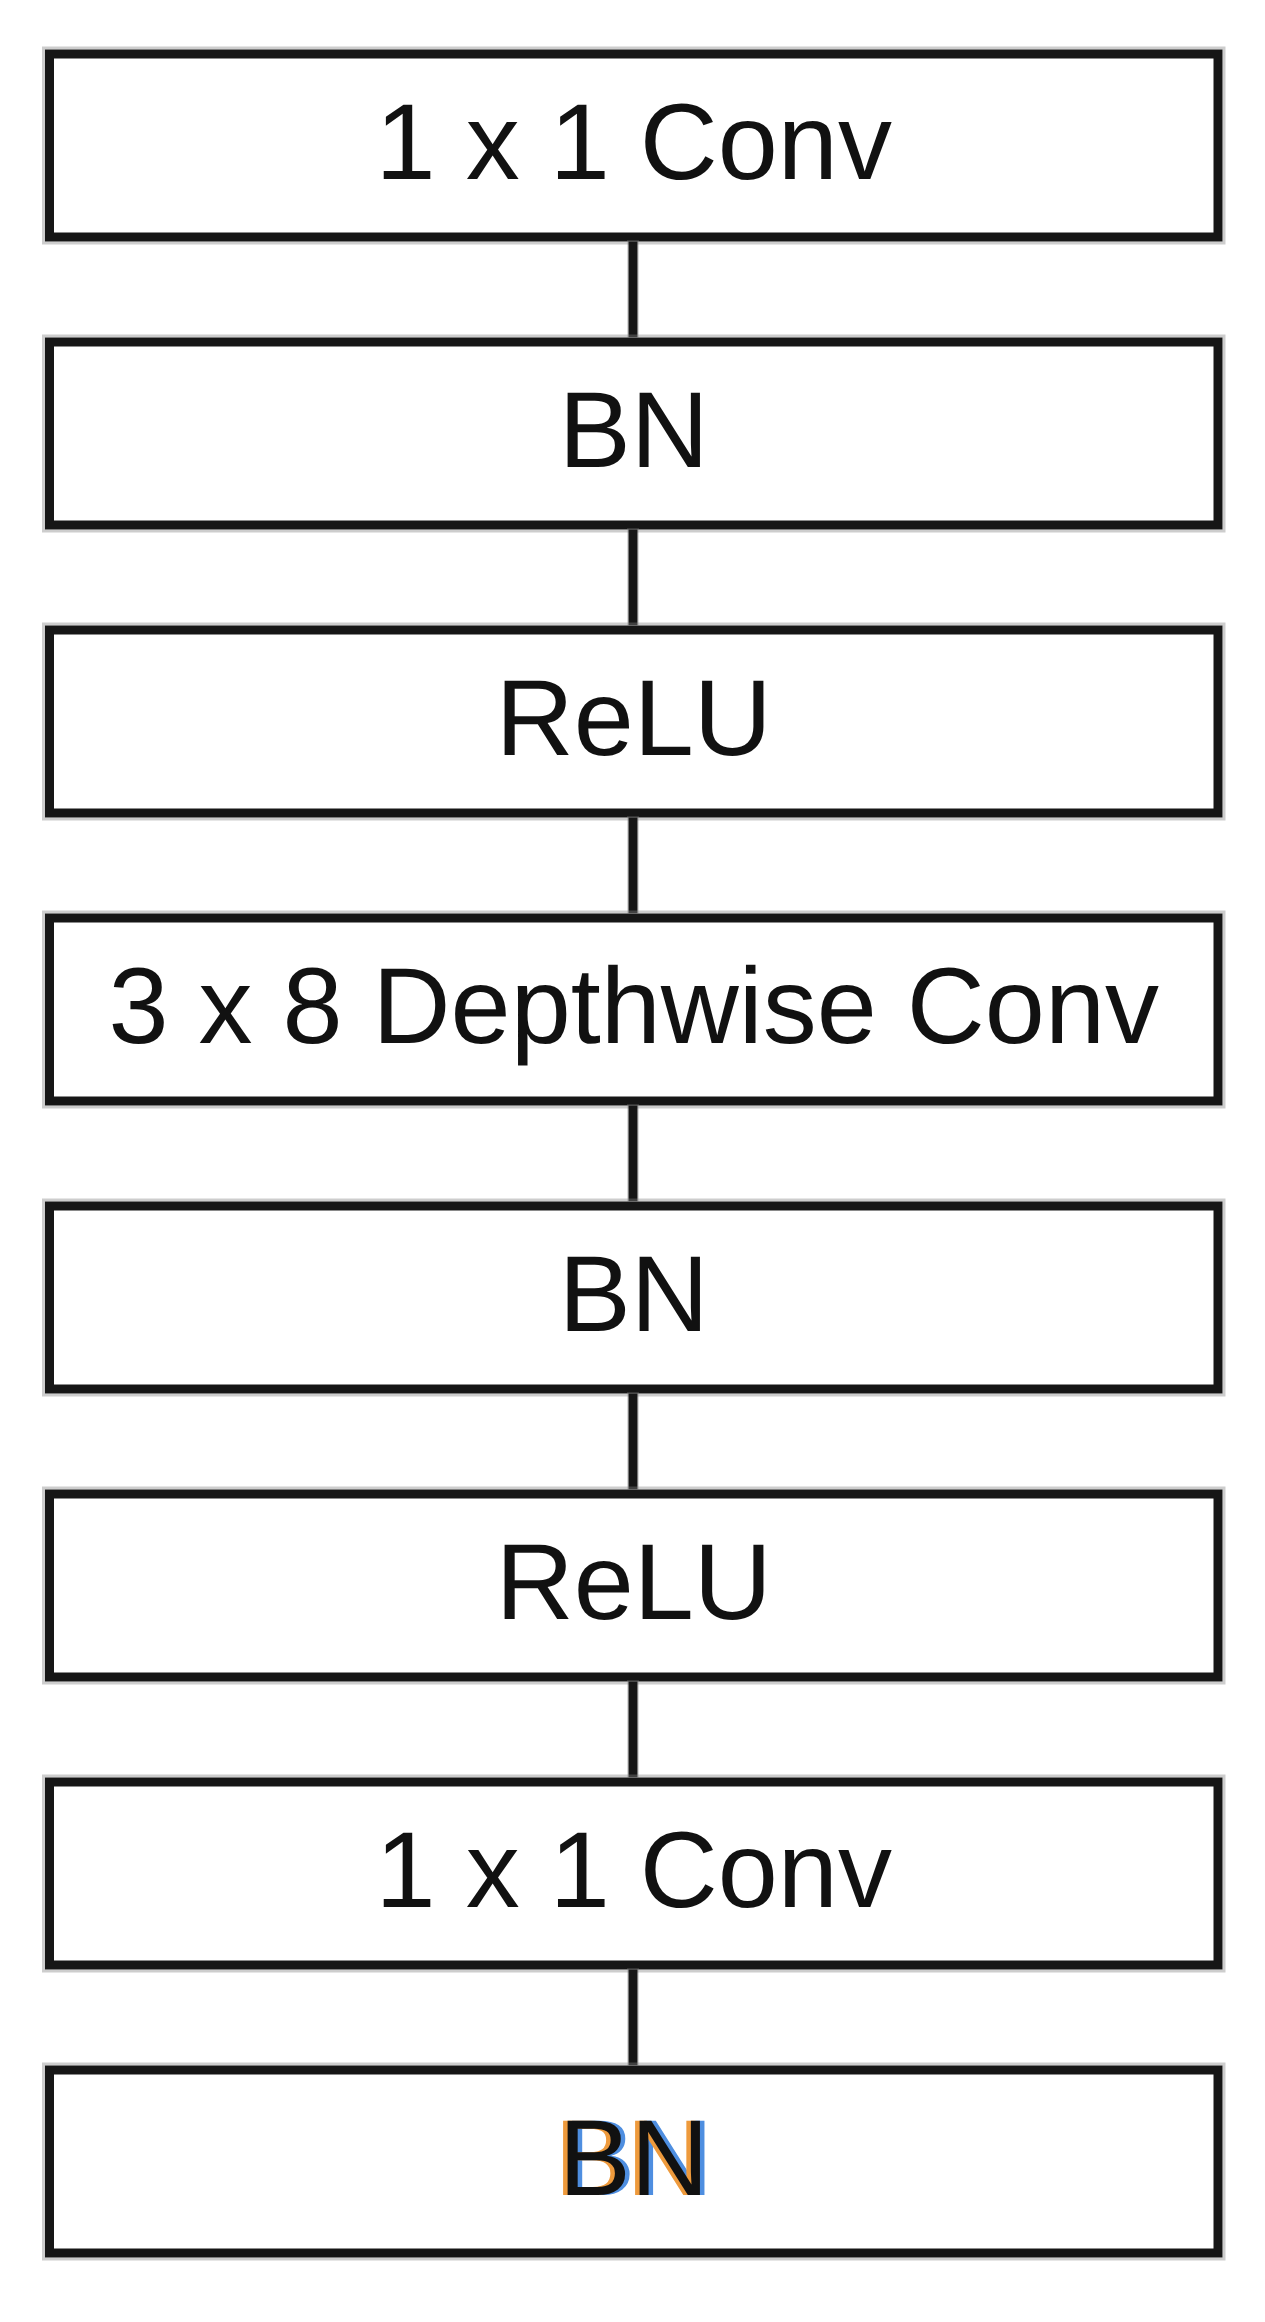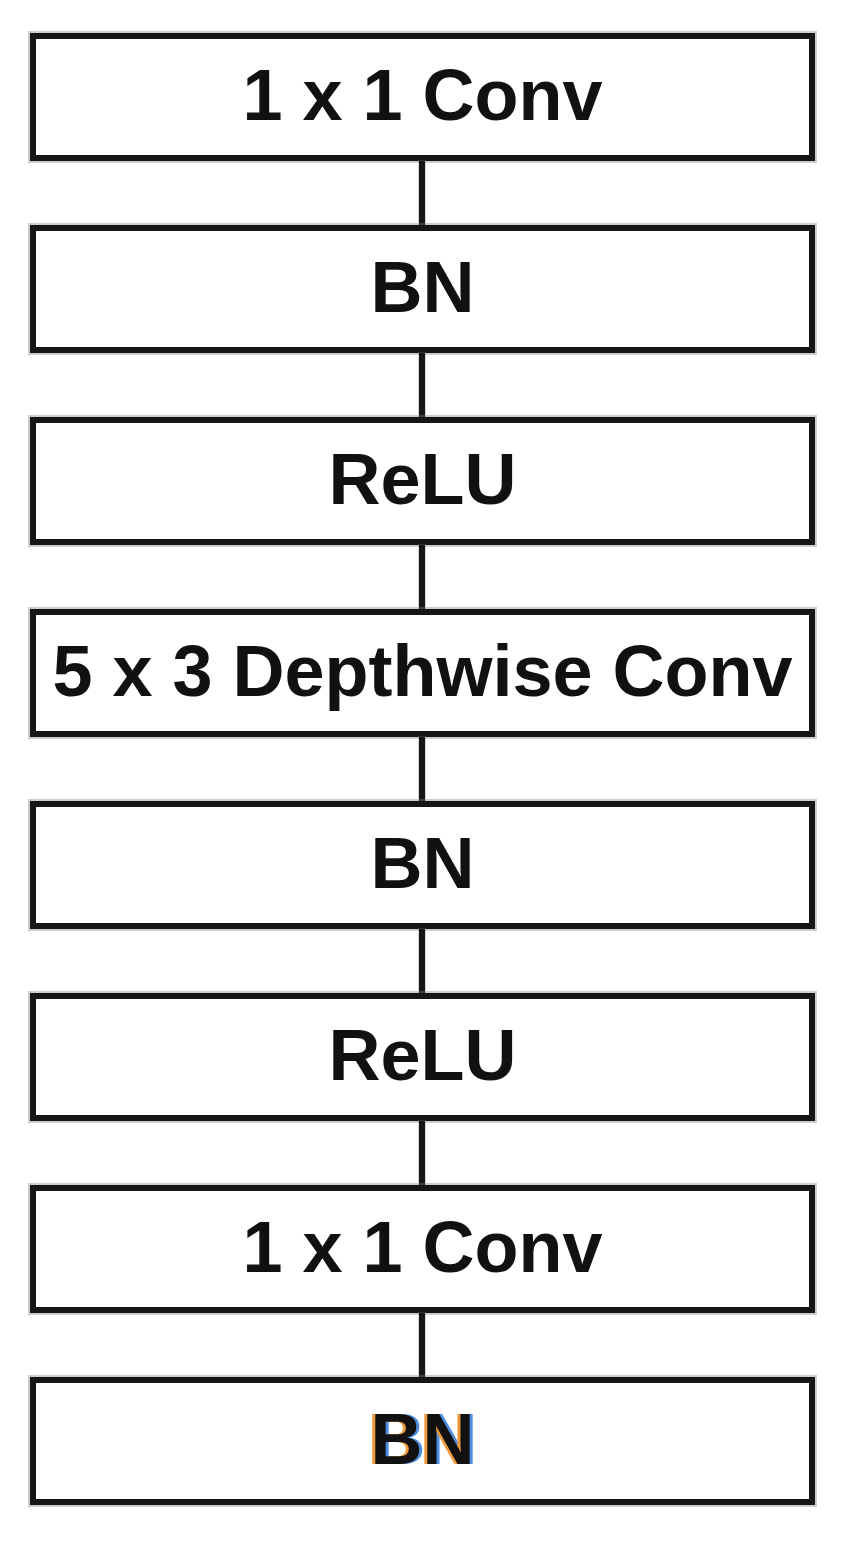--- a/index.html
+++ b/index.html
@@ -11,21 +11,20 @@
     width: 843px;
     height: 1548px;
     overflow: hidden;
     font-family: "Liberation Sans", sans-serif;
   }
   .diagram {
     position: relative;
     width: 843px;
     padding-top: 33px;
     box-sizing: border-box;
-    font-weight: bold;
   }
   .node {
     box-sizing: border-box;
     width: 785px;
     height: 128px;
     margin-left: 30px;
     background: var(--node-fill, #ffffff);
     border: 6px solid var(--border, #161616);
     box-shadow: 0 0 0 2px rgba(130,130,130,0.40);
     display: flex;
@@ -67,21 +66,21 @@
     <span class="label">BN</span>
   </div>
   <div class="connector"></div>
 
   <div class="node">
     <span class="label">ReLU</span>
   </div>
   <div class="connector"></div>
 
   <div class="node">
-    <span class="label">5 x 3 Depthwise Conv</span>
+    <span class="label">3 x 8 Depthwise Conv</span>
   </div>
   <div class="connector"></div>
 
   <div class="node">
     <span class="label">BN</span>
   </div>
   <div class="connector"></div>
 
   <div class="node">
     <span class="label">ReLU</span>

